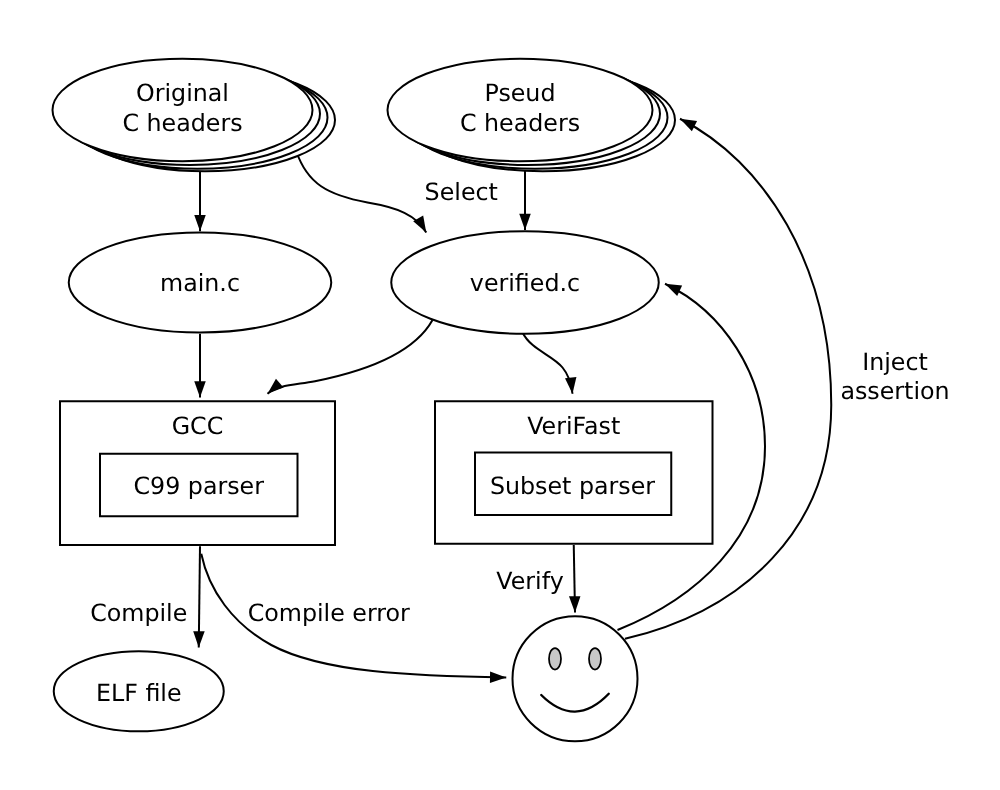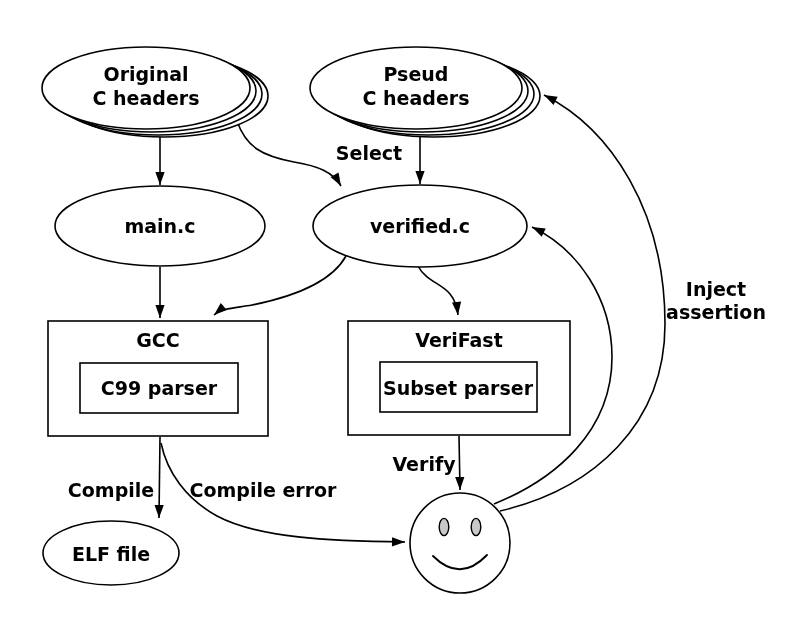--- a/index.html
+++ b/index.html
@@ -2,21 +2,20 @@
 <html><head>
 <meta charset="utf-8">
 <style>
   html, body { margin: 0; padding: 0; background: #ffffff; }
   #canvas {
     position: relative;
     width: 800px;
     height: 632px;
     background: #ffffff;
     overflow: hidden;
-    font-weight: bold;
   }
   svg { display: block; }
   .shape { fill: #ffffff; stroke: #000000; stroke-width: 1.6; }
   .edge  { fill: none;   stroke: #000000; stroke-width: 1.6; }
   .eye   { fill: #c8c8c8; stroke: #000000; stroke-width: 1.4; }
   .smile { fill: none; stroke: #000000; stroke-width: 1.9; stroke-linecap: round; }
   text {
     font-family: "DejaVu Sans", "Liberation Sans", sans-serif;
     font-size: 19px;
     fill: #000000;

